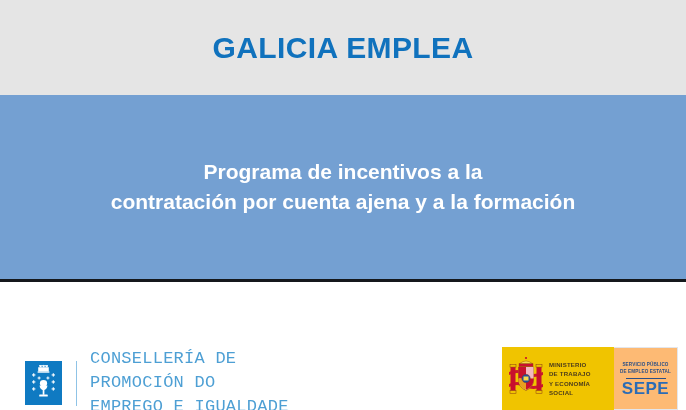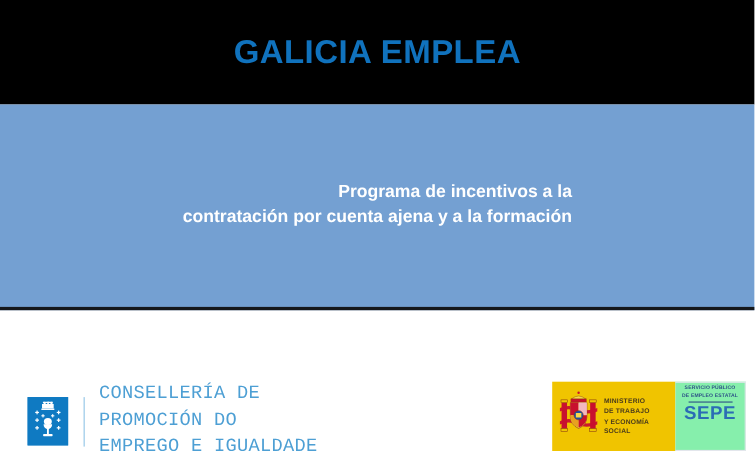--- a/index.html
+++ b/index.html
@@ -14,21 +14,21 @@
     overflow: hidden;
     font-family: "Liberation Sans", sans-serif;
     background: #ffffff;
   }
 
   
   .title-zone {
     position: absolute;
     left: 0; top: 0;
     width: 686px; height: 95px;
-    background: #000000;
+    background: #e5e5e5;
     display: flex;
     align-items: center;
     justify-content: center;
   }
   .main-title {
     font-family: "Liberation Sans", sans-serif;
     font-weight: bold;
     font-size: 30px;
     letter-spacing: 0.4px;
     color: #1072bd;
@@ -46,23 +46,23 @@
     border-bottom: 3px solid #15181c;
     box-sizing: border-box;
     display: flex;
     align-items: center;
     justify-content: center;
   }
   .banner-text {
     color: #ffffff;
     font-family: "Liberation Sans", sans-serif;
     font-weight: bold;
-    font-size: 16px;
+    font-size: 21px;
     line-height: 1.42;
-    text-align: right;
+    text-align: center;
     padding: 0 12px;
     white-space: pre-line;
   }
 
   
   .logo-strip {
     position: absolute;
     left: 0; top: 285px;
     width: 686px;
     height: 125px;
@@ -132,27 +132,28 @@
     color: #4a3b1b;
     font-family: "Liberation Sans", sans-serif;
     font-size: 6.1px;
     font-weight: bold;
     line-height: 1.5;
     letter-spacing: 0.2px;
     white-space: pre-line;
   }
   .sepe {
     width: 64px;
-    background: #86efac;
+    background: #fdba74;
     border: 1px solid #e3e6ec;
     border-left: none;
     box-sizing: border-box;
     display: flex;
     flex-direction: column;
     align-items: center;
+    justify-content: center;
     padding-top: 2px;
   }
   .sepe-sub {
     color: #2b4f86;
     font-family: "Liberation Sans", sans-serif;
     font-size: 4.6px;
     font-weight: bold;
     line-height: 1.45;
     text-align: center;
     letter-spacing: 0.15px;

